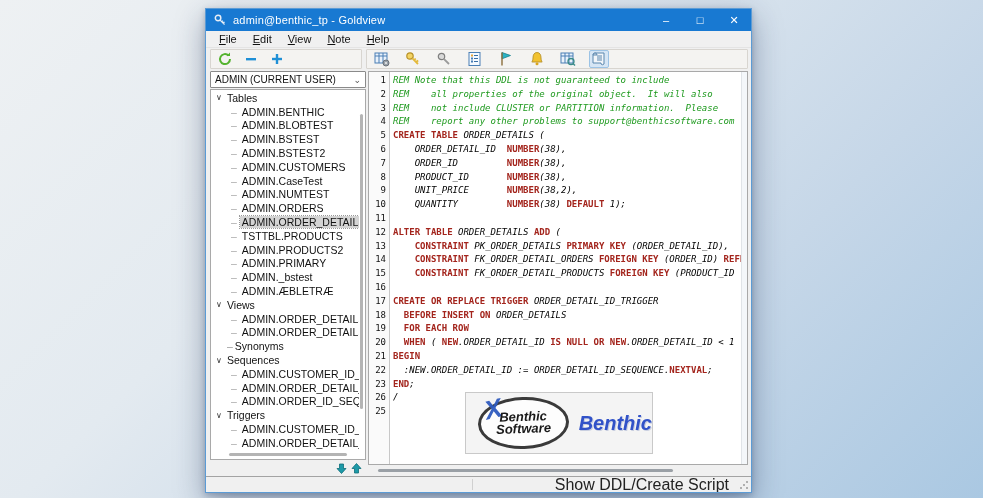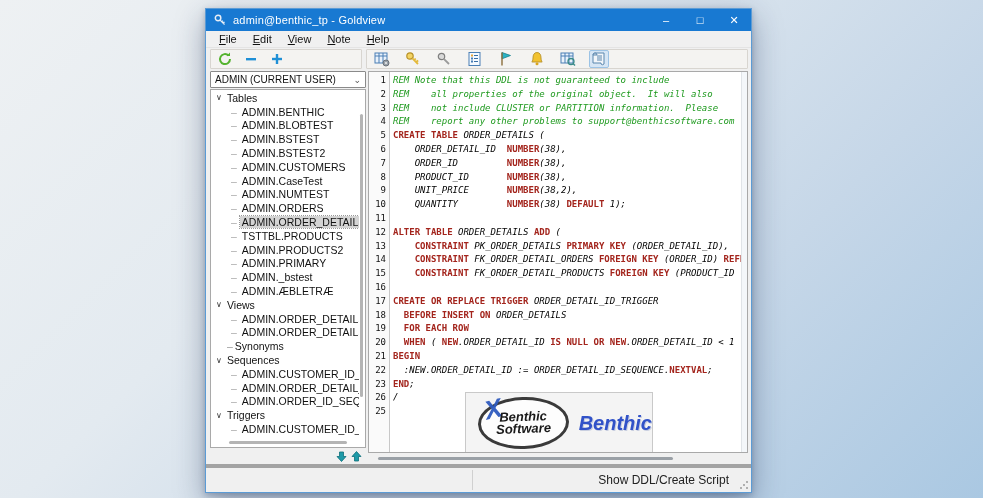--- a/index.html
+++ b/index.html
@@ -85,22 +85,22 @@
                font-style:italic; transform:rotate(-12deg); opacity:.95; }
   .logo-l1, .logo-l2 { position:relative; z-index:1; }
   .logo-product { font-style:italic; font-weight:bold; font-size:20px; color:#3152c8; margin-left:10px;
                   text-shadow:1px 1px 0 #c9cfe0; }
 
   
   .code-hscroll { height:11px; position:relative; flex:0 0 auto; }
   .code-hscroll .thumb { position:absolute; left:10px; top:4px; width:295px; height:3px; background:#9aa0a6; border-radius:2px; }
 
   
-  .statusbar { height:28px; background:#f0f0f0; border-top:4px solid #a3a3a3; display:flex; align-items:center;
-               font-size:12px; color:#222; flex:0 0 auto; position:relative; }
+  .statusbar { height:16px; background:#f0f0f0; border-top:1px solid #a3a3a3; display:flex; align-items:center;
+               font-size:16px; color:#222; flex:0 0 auto; position:relative; }
   .statusbar .divider { position:absolute; left:266px; top:2px; bottom:2px; width:1px; background:#d0d0d0; }
   .statusbar .msg { position:absolute; right:22px; white-space:nowrap; }
   .grip { position:absolute; right:2px; bottom:2px; width:10px; height:10px;
           background:
             radial-gradient(circle at 8px 2px, #b0b0b0 1px, transparent 1.3px),
             radial-gradient(circle at 8px 8px, #b0b0b0 1px, transparent 1.3px),
             radial-gradient(circle at 2px 8px, #b0b0b0 1px, transparent 1.3px),
             radial-gradient(circle at 5px 5px, #b0b0b0 1px, transparent 1.3px); }
 </style>
 </head>

